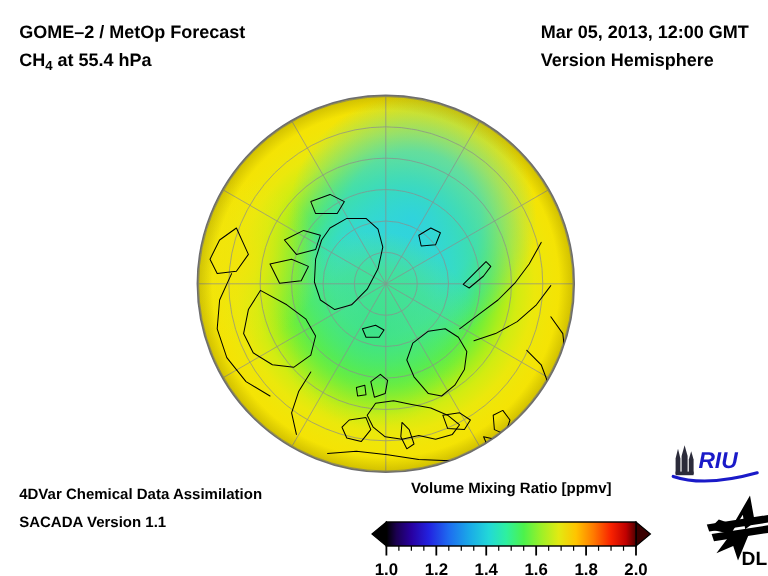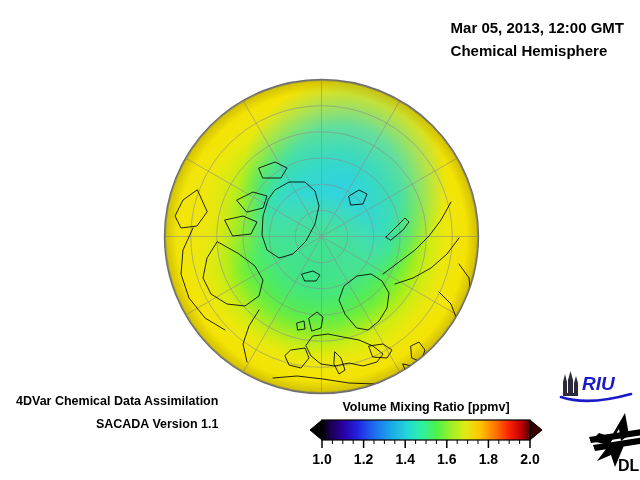--- a/index.html
+++ b/index.html
@@ -44,22 +44,22 @@
     top: 78px;
     width: 317px;
     height: 317px;
   }
   #globe-svg { display: block; }
 
   
   .footer-left {
     position: absolute;
     left: 16px;
-    top: 390px;
-    text-align: right;
+    top: 401px;
+    text-align: left;
   }
   .foot-line {
     font-size: 12.5px;
     font-weight: bold;
     color: #000000;
     line-height: 23px;
     white-space: nowrap;
   }
 
   
@@ -68,21 +68,21 @@
     left: 308px;
     top: 400px;
     width: 236px;
   }
   #cbar-title {
     font-size: 12.5px;
     font-weight: bold;
     color: #000000;
     text-align: center;
     white-space: nowrap;
-    margin-bottom: 5px;
+    margin-bottom: 20px;
   }
   #cbar-svg { display: block; }
 
   
   #riu-logo {
     position: absolute;
     left: 558px;
     top: 369px;
     width: 76px;
     height: 36px;
@@ -93,24 +93,28 @@
     top: 411px;
     width: 70px;
     height: 64px;
   }
 </style>
 </head>
 <body>
 
 <div id="page">
 
+  <div class="hdr-left">
+    <div class="hdr-line">GOME–2 / MetOp Forecast</div>
+    <div class="hdr-line"><span>CH</span><span class="sub">4</span><span> at 55.4 hPa</span></div>
+  </div>
 
   <div class="hdr-right">
     <div class="hdr-line">Mar 05, 2013, 12:00 GMT</div>
-    <div class="hdr-line">Chemical Hemisphere</div>
+    <div class="hdr-line">Version Hemisphere</div>
   </div>
 
   <div id="globe-wrap">
     <svg id="globe-svg" width="317" height="317" viewBox="0 0 317 317">
       <defs>
         <clipPath id="globeClip">
           <circle cx="158.5" cy="158.5" r="157"></circle>
         </clipPath>
 
         <radialGradient id="ch4Field" cx="50%" cy="50%" r="50%">

